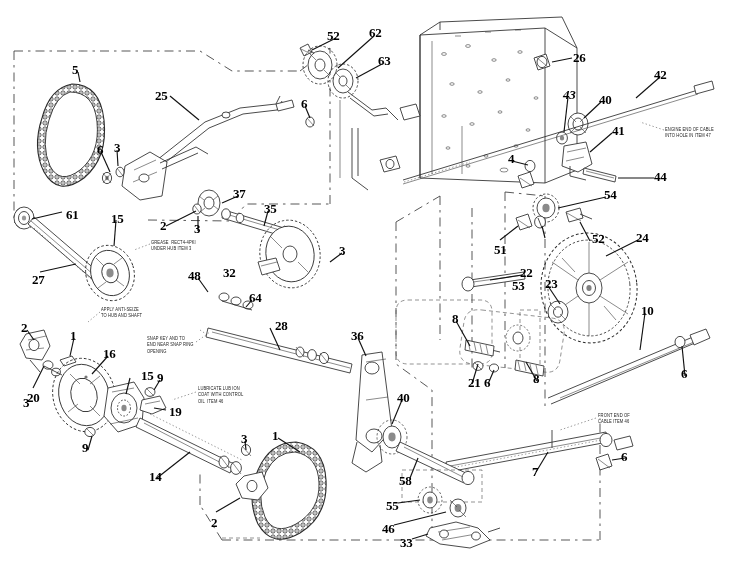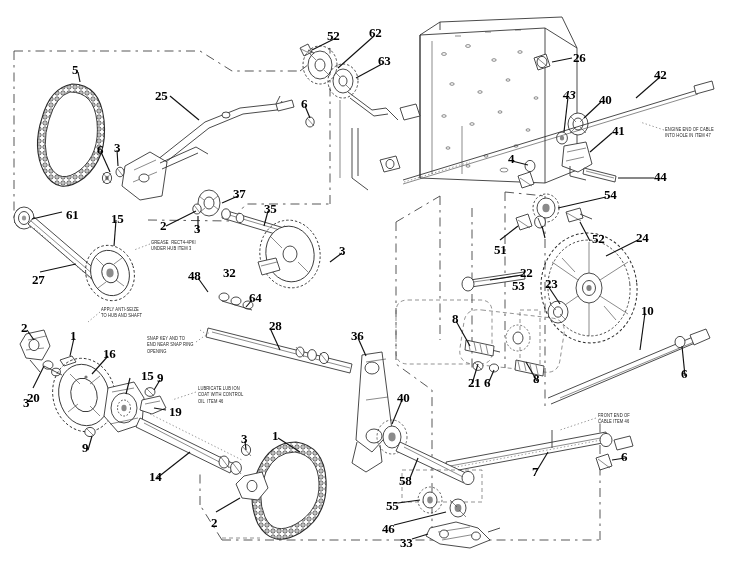--- a/index.html
+++ b/index.html
@@ -625,21 +625,21 @@
       <div class="callout" style="left: 188px; top: 269px;">48</div>
       <div class="callout" style="left: 223px; top: 266px;">32</div>
       <div class="callout" style="left: 520px; top: 266px;">22</div>
       <div class="callout" style="left: 545px; top: 277px;">23</div>
       <div class="callout" style="left: 249px; top: 291px;">64</div>
       <div class="callout" style="left: 641px; top: 304px;">10</div>
       <div class="callout" style="left: 21px; top: 321px;">2</div>
       <div class="callout" style="left: 70px; top: 329px;">1</div>
       <div class="callout" style="left: 103px; top: 347px;">16</div>
       <div class="callout" style="left: 125px; top: 369px; margin-left: 16px;">15</div>
-      <div class="callout" style="left: 269px; top: 319px;">28</div>
+      <div class="callout" style="left: 275px; top: 319px;">28</div>
       <div class="callout" style="left: 351px; top: 329px;">36</div>
       <div class="callout" style="left: 452px; top: 312px;">8</div>
       <div class="callout" style="left: 157px; top: 371px;">9</div>
       <div class="callout" style="left: 169px; top: 405px;">19</div>
       <div class="callout" style="left: 241px; top: 432px;">3</div>
       <div class="callout" style="left: 27px; top: 391px;">20</div>
       <div class="callout" style="left: 23px; top: 396px;">3</div>
       <div class="callout" style="left: 397px; top: 391px;">40</div>
       <div class="callout" style="left: 468px; top: 376px;">21</div>
       <div class="callout" style="left: 484px; top: 376px;">6</div>

